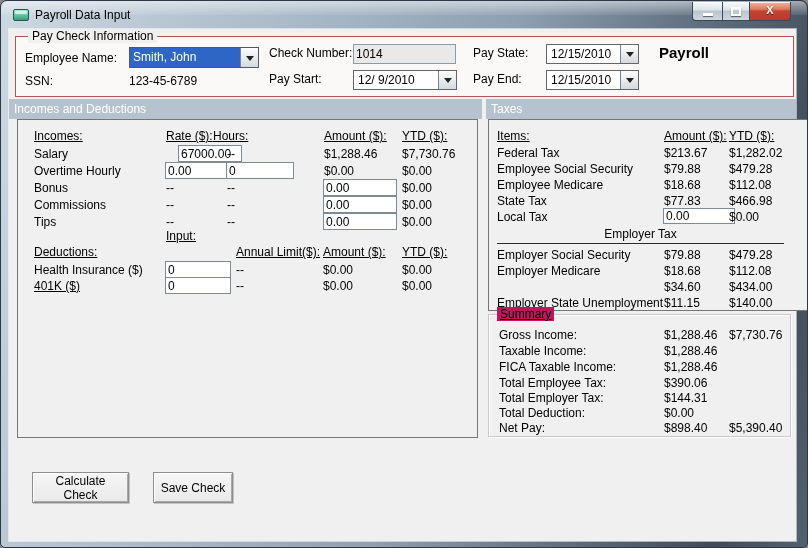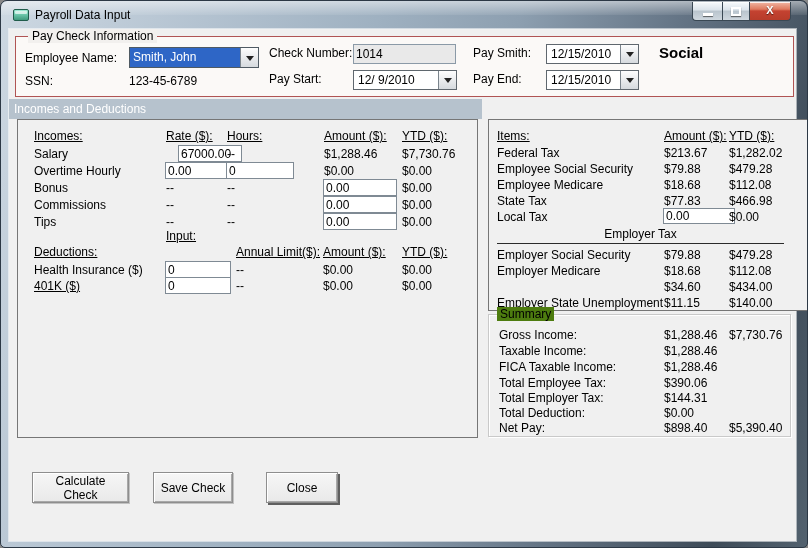--- a/index.html
+++ b/index.html
@@ -38,21 +38,21 @@
   .content{position:absolute;left:8px;top:28px;width:787px;height:512px;background:#f0f0f0;
     box-shadow:0 0 0 1px rgba(255,255,255,.55);}
   .t{position:absolute;font-size:12px;line-height:14px;white-space:nowrap;}
   .u{text-decoration:underline;}
   .b{font-weight:bold;}
   .groupbox{position:absolute;left:6px;top:7px;width:779px;height:61px;
     border:1px solid #b05454;background:#fbf9f7;}
   .group-label{position:absolute;left:12px;top:-8px;font-size:12px;background:#f2f0ee;padding:0 4px;}
   .sumbox{position:absolute;left:479px;top:285px;width:303px;height:123px;
     border:1px solid #c9c9c9;box-shadow:inset 1px 1px 0 #fff, 1px 1px 0 #fff;background:#f0f0f0;}
-  .sum-label{position:absolute;left:8px;top:-8px;font-size:12px;background:#4d7c0f;padding:0 3px;}
+  .sum-label{position:absolute;left:8px;top:-8px;font-size:12px;background:#be185d;padding:0 3px;text-decoration:underline;}
   .secbar{position:absolute;height:20px;background:#b6c2cd;color:#fff;
     font-size:12px;line-height:20px;padding-left:5px;}
   .panel{position:absolute;border:1px solid #767676;background:#f0f0f0;padding-left:48px;}
   .tbx{position:absolute;height:17px;border:1px solid #7f8a94;background:#fff;
     font-family:"Liberation Sans",sans-serif;font-size:12px;padding:0 2px;margin:0;}
   .tbx-ro{background:#e9e9e9;border:1px solid #8b9aa7;}
   .combo{position:absolute;border:1px solid #4f5a63;background:#fff;display:flex;}
   .combo-sel{flex:1;background:#2e66c6;color:#fff;font-size:12px;line-height:17px;padding:1px 3px;overflow:hidden;}
   .dd-btn{width:18px;position:relative;background:linear-gradient(#fdfdfd,#d6dade);
     border-left:1px solid #7b848c;}
@@ -95,52 +95,53 @@
     </div>
     <span class="t" style="left:16px;top:22px">Employee Name:</span>
     <div class="combo" style="left:120px;top:18px;width:130px;height:21px">
       <div class="combo-sel">Smith, John</div>
       <div class="dd-btn">
           <span class="arrow"></span>
         </div>
     </div>
     <span class="t" style="left:260px;top:17px">Check Number:</span>
     <input class="tbx tbx-ro" style="left: 344px; top: 15px; width: 103px; height: 20px;" readonly="" value="1014">
-    <span class="t" style="left:464px;top:17px">Pay Smith:</span>
+    <span class="t" style="left:464px;top:17px">Pay State:</span>
     <div class="dtp" style="left:537px;top:15px;width:93px">
       <div class="dtp-val">12/15/2010</div>
       <div class="dd-btn">
           <span class="arrow"></span>
         </div>
     </div>
-    <span class="t b" style="left:650px;top:17px;font-size:15px">Social</span>
+    <span class="t b" style="left:650px;top:17px;font-size:15px">Payroll</span>
 
     <span class="t" style="left:16px;top:45px">SSN:</span>
     <span class="t" style="left:120px;top:45px">123-45-6789</span>
     <span class="t" style="left:260px;top:43px">Pay Start:</span>
     <div class="dtp" style="left:344px;top:41px;width:104px">
       <div class="dtp-val">12/ 9/2010</div>
       <div class="dd-btn">
           <span class="arrow"></span>
         </div>
     </div>
     <span class="t" style="left:464px;top:43px">Pay End:</span>
     <div class="dtp" style="left:537px;top:41px;width:93px">
       <div class="dtp-val">12/15/2010</div>
       <div class="dd-btn">
           <span class="arrow"></span>
         </div>
     </div>
 
     <div class="secbar" style="left:0;top:70px;width:473px">Incomes and Deductions</div>
+    <div class="secbar" style="left:477px;top:70px;width:310px">Taxes</div>
 
     <div class="panel" style="left:8px;top:90px;width:461px;height:319px">
       <span class="t u" style="left:16px;top:9px">Incomes:</span>
       <span class="t u" style="left:148px;top:9px">Rate ($):</span>
-      <span class="t u" style="left:209px;top:9px">Hours:</span>
+      <span class="t u" style="left:195px;top:9px">Hours:</span>
       <span class="t u" style="left:306px;top:9px">Amount ($):</span>
       <span class="t u" style="left:384px;top:9px">YTD ($):</span>
 
       <span class="t" style="left:16px;top:27px">Salary</span>
       <input class="tbx" style="left: 160px; top: 25px; width: 64px;" value="67000.00">
       <span class="t" style="left:209px;top:27px">--</span>
       <span class="t" style="left:306px;top:27px">$1,288.46</span>
       <span class="t" style="left:384px;top:27px">$7,730.76</span>
 
       <span class="t" style="left:16px;top:44px">Overtime Hourly</span>
@@ -251,16 +252,15 @@
       <span class="t" style="left:10px;top:91px">Total Deduction:</span>
       <span class="t" style="left:175px;top:91px">$0.00</span>
 
       <span class="t" style="left:10px;top:106px">Net Pay:</span>
       <span class="t" style="left:175px;top:106px">$898.40</span>
       <span class="t" style="left:240px;top:106px">$5,390.40</span>
     </div>
 
     <button class="btn" style="left:23px;top:443px;width:97px">Calculate Check</button>
     <button class="btn" style="left:144px;top:443px;width:80px">Save Check</button>
-    <button class="btn btn-default" style="left:257px;top:443px;width:72px">Close</button>
 
   </div>
 </div>
 
 </body></html>

